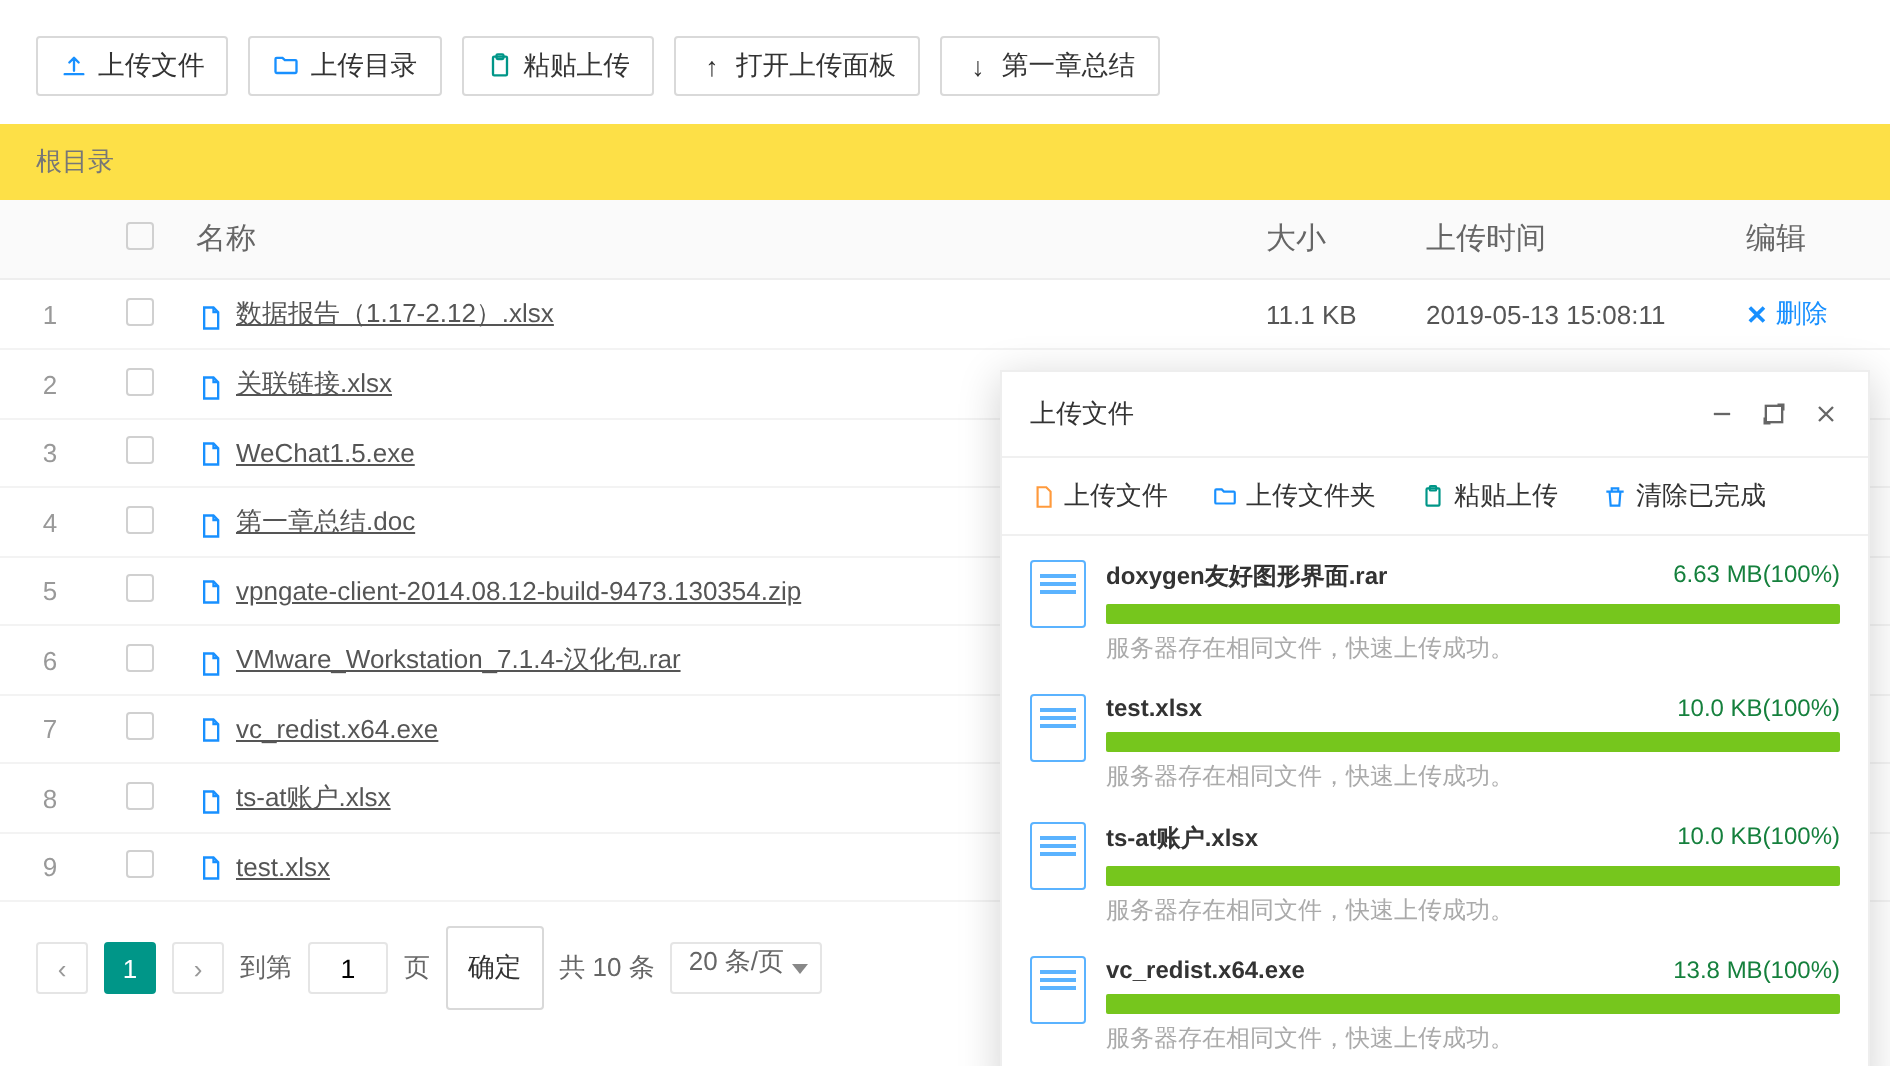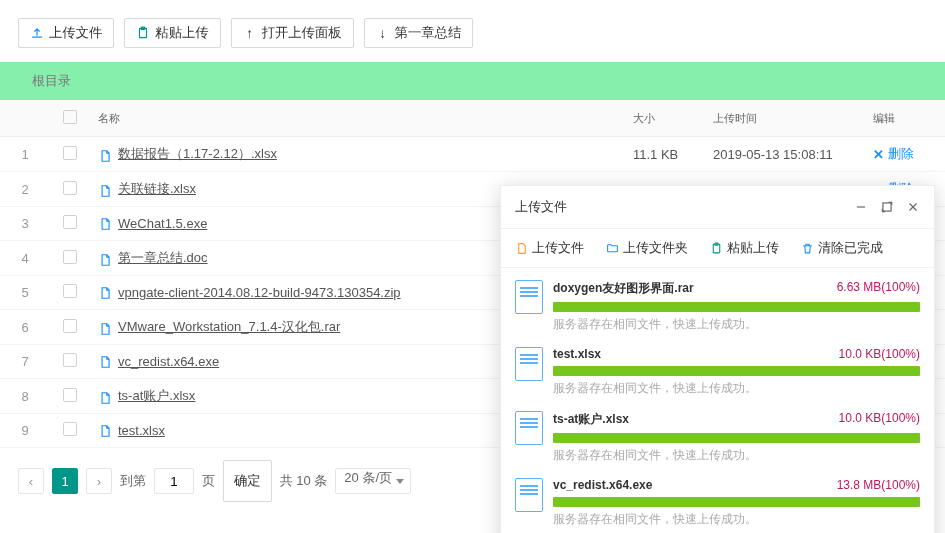--- a/index.html
+++ b/index.html
@@ -16,26 +16,26 @@
   }
   .toolbar { display: flex; gap: 10px; padding: 18px 18px 14px 18px; }
   .btn {
     display: inline-flex; align-items: center; gap: 5px;
     border: 1px solid #d9d9d9; background: #fff; padding: 5px 11px;
     border-radius: 2px; cursor: pointer; color: #333; height: 30px;
   }
   .btn .ic { width: 14px; height: 14px; display: inline-flex; align-items: center; justify-content: center; }
   .upload-ic svg path { stroke: #1890ff; fill: none; }
   .breadcrumb {
-    background: #86efac; color: #777; padding: 10px 32px; font-size: 13px;
+    background: #fde047; color: #777; padding: 10px 18px; font-size: 13px;
   }
   table { border-collapse: collapse; width: 100%; }
   thead th {
     text-align: left; font-weight: 400; color: #666; background: #fafafa;
-    padding: 10px 8px; font-size: 11px; border-bottom: 1px solid #eee;
+    padding: 10px 8px; font-size: 15px; border-bottom: 1px solid #eee;
   }
   tbody td {
     padding: 8px 8px; font-size: 13px; color: #555; border-bottom: 1px solid #f3f3f3;
     white-space: nowrap; overflow: hidden; text-overflow: ellipsis;
   }
   .col-idx { width: 50px; text-align: center; color: #999; }
   .col-chk { width: 40px; text-align: center; }
   .col-name { }
   .col-size { width: 80px; }
   .col-time { width: 160px; }
@@ -74,35 +74,43 @@
   .upload-item { display: flex; gap: 10px; padding: 8px 0 6px 0; }
   .doc-ic {
     width: 28px; height: 34px; border: 1px solid #5bb3ff; border-radius: 2px;
     display: flex; align-items: flex-end; justify-content: center; padding-bottom: 4px;
     flex-shrink: 0; position: relative;
   }
   .doc-ic::before { content: ""; position: absolute; left: 4px; right: 4px; top: 6px; height: 2px; background: #5bb3ff; box-shadow: 0 4px 0 #5bb3ff, 0 8px 0 #5bb3ff; }
   .upload-main { flex: 1; min-width: 0; }
   .upload-row1 { display: flex; justify-content: space-between; font-size: 12px; }
   .upload-name { font-weight: bold; color: #333; white-space: nowrap; overflow: hidden; text-overflow: ellipsis; max-width: 240px; }
-  .upload-size { color: #be185d; white-space: nowrap; }
+  .upload-size { color: #15803d; white-space: nowrap; }
   .progress { height: 10px; background: #76c61d; margin: 5px 0 4px 0; width: 100%; border-radius: 1px; }
   .upload-status { color: #aaa; font-size: 12px; }
 </style>
 </head>
 <body>
 
 <div class="toolbar">
   <button class="btn">
     <span class="ic upload-ic">
       <svg width="14" height="14" viewBox="0 0 24 24">
           <path d="M12 16V5M12 5l-4 4M12 5l4 4M4 19h16" stroke="#1890ff" stroke-width="2" fill="none" stroke-linecap="round" stroke-linejoin="round"></path>
         </svg>
     </span>
     <span>上传文件</span>
+  </button>
+  <button class="btn">
+    <span class="ic">
+      <svg width="14" height="14" viewBox="0 0 24 24">
+          <path d="M3 6a1 1 0 011-1h5l2 2h9a1 1 0 011 1v9a1 1 0 01-1 1H4a1 1 0 01-1-1V6z" fill="none" stroke="#1890ff" stroke-width="2"></path>
+        </svg>
+    </span>
+    <span>上传目录</span>
   </button>
   <button class="btn">
     <span class="ic">
       <svg width="14" height="14" viewBox="0 0 24 24">
           <rect x="6" y="4" width="12" height="16" rx="1" fill="none" stroke="#009688" stroke-width="2"></rect>
           <rect x="9" y="2" width="6" height="4" rx="1" fill="none" stroke="#009688" stroke-width="2"></rect>
         </svg>
     </span>
     <span>粘贴上传</span>
   </button>

